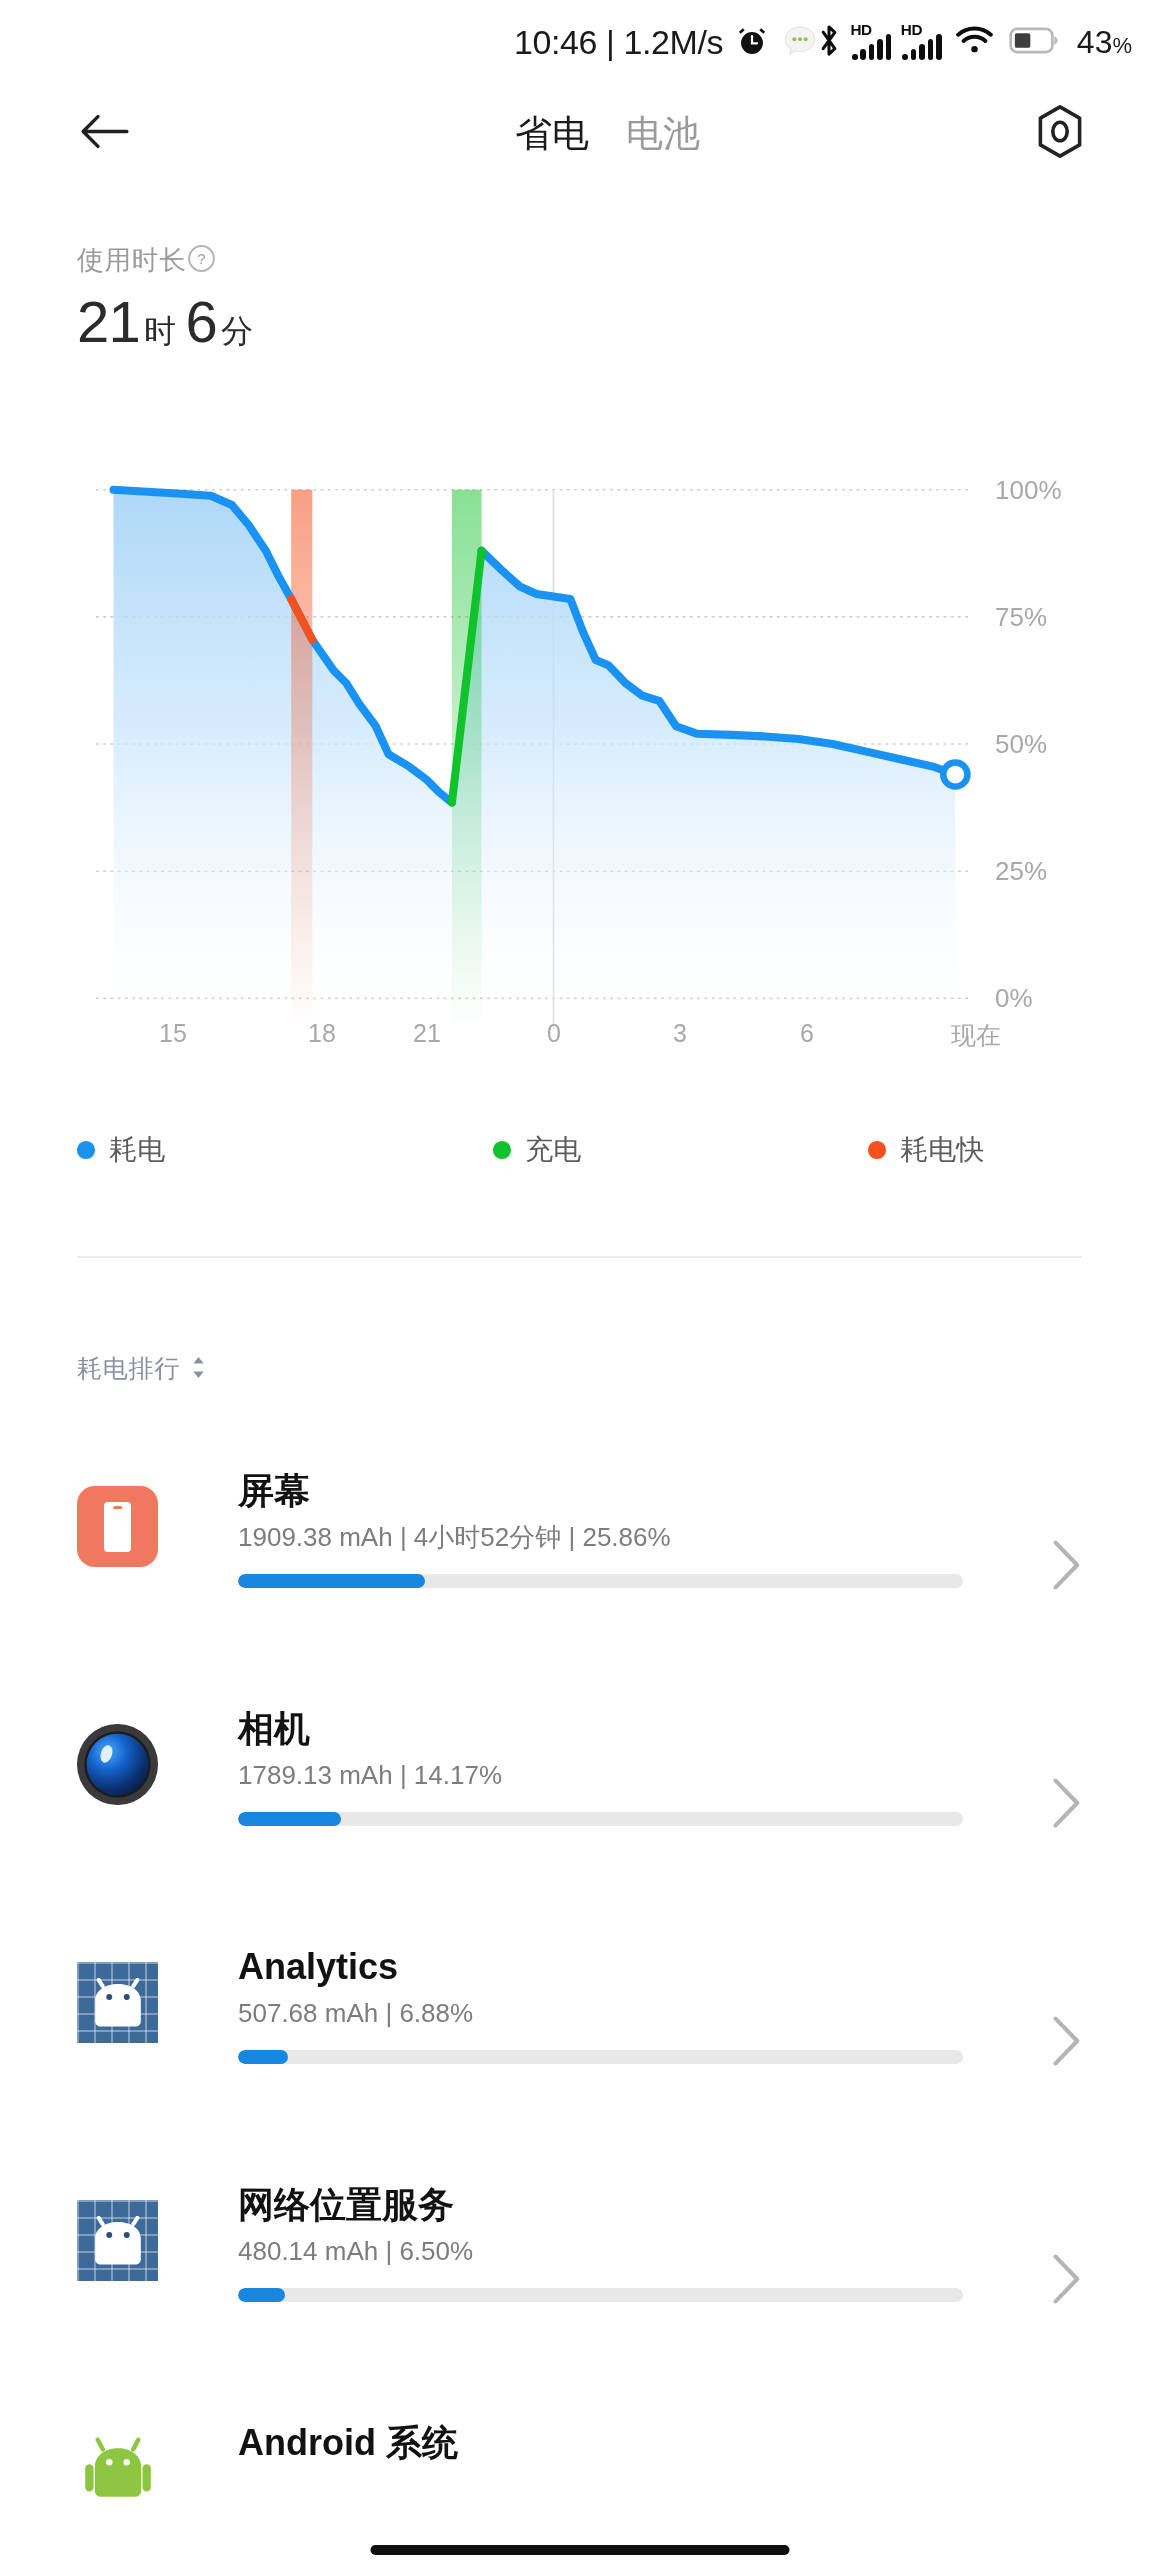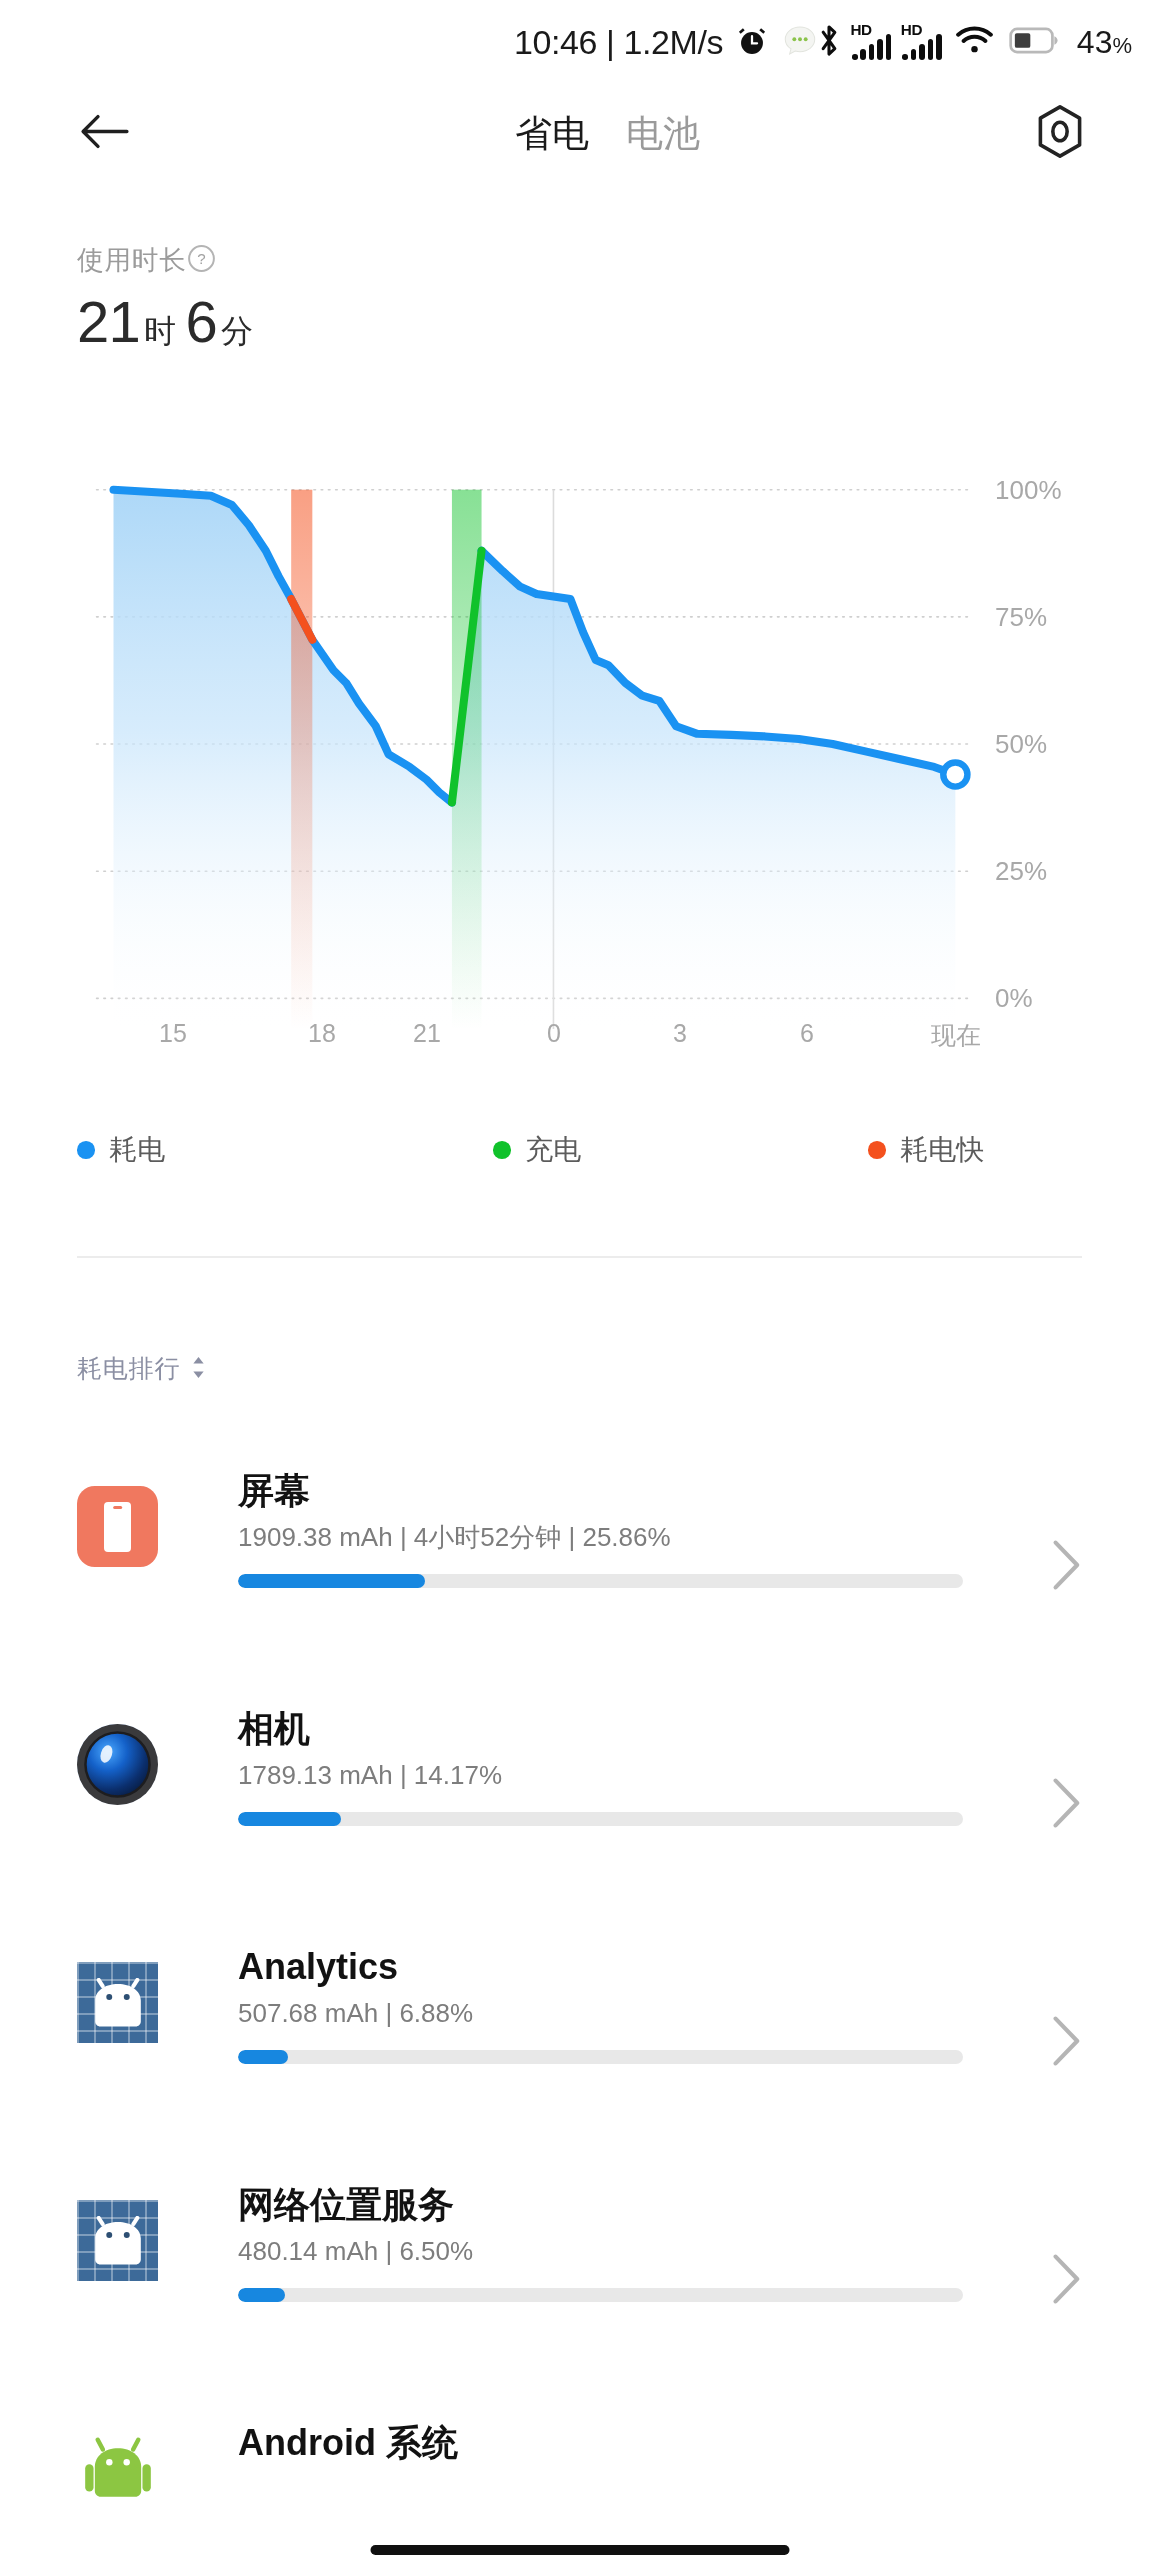--- a/index.html
+++ b/index.html
@@ -328,21 +328,21 @@
         <div class="ylabel" style="top: 142px;">75%</div>
         <div class="ylabel" style="top: 14.5px;">100%</div>
       </div>
     <div class="xlabels" id="x-labels">
         <div class="xlabel" style="left: 173px;">15</div>
         <div class="xlabel" style="left: 316px; margin-left: 6px;">18</div>
         <div class="xlabel" style="left: 427px;">21</div>
         <div class="xlabel" style="left: 554px;">0</div>
         <div class="xlabel" style="left: 680px;">3</div>
         <div class="xlabel" style="left: 807px;">6</div>
-        <div class="xlabel" style="left: 956px;">现在</div>
+        <div class="xlabel" style="left: 976px;">现在</div>
       </div>
   </div>
 
   <div class="legend" id="chart-legend">
       <div class="lg-item" style="position: absolute; left: 0px;">
         <span class="lg-dot" style="background: rgb(26, 146, 242);"></span>
         <span class="lg-txt">耗电</span>
       </div>
       <div class="lg-item" style="position: absolute; left: 416px;">
         <span class="lg-dot" style="background: rgb(16, 194, 43);"></span>

